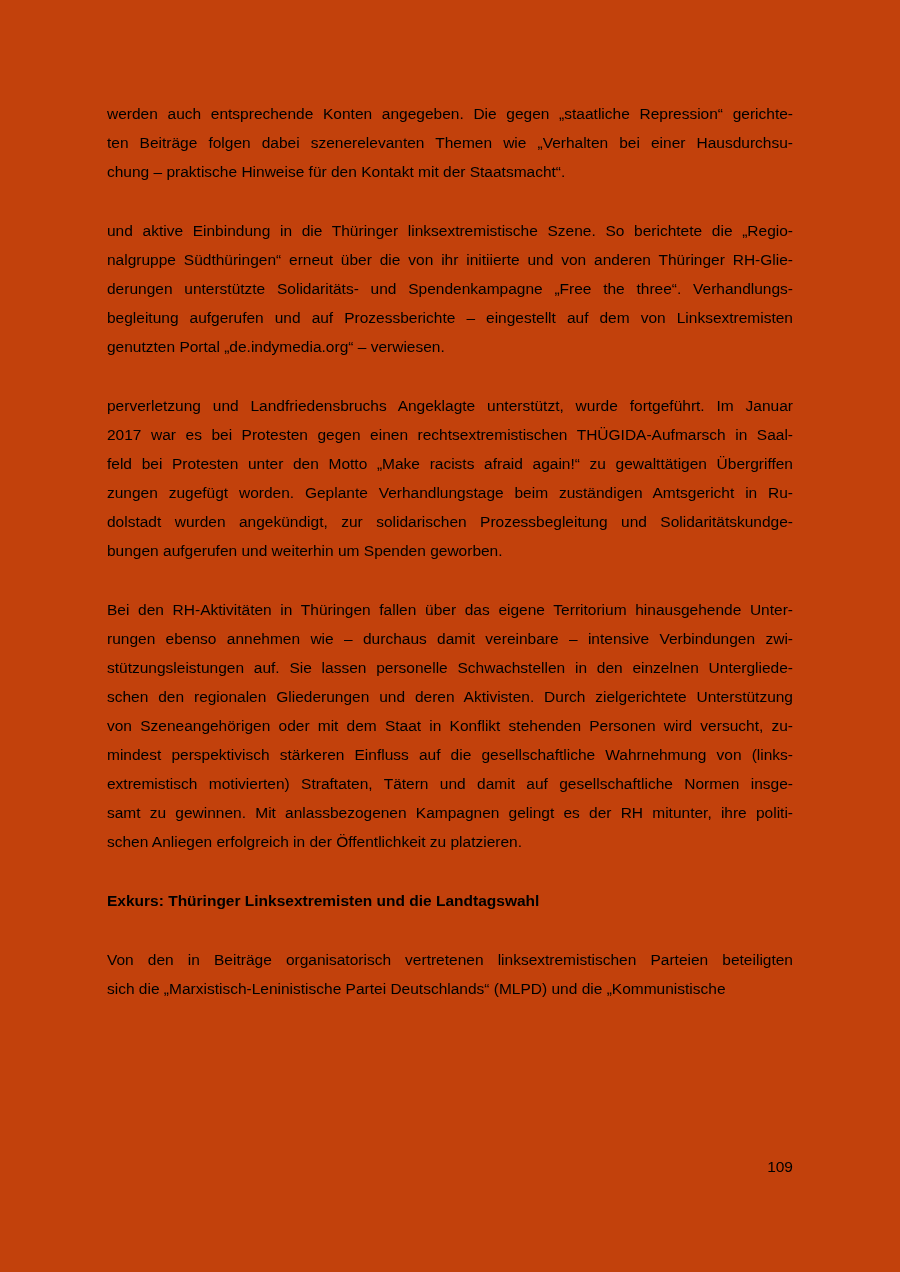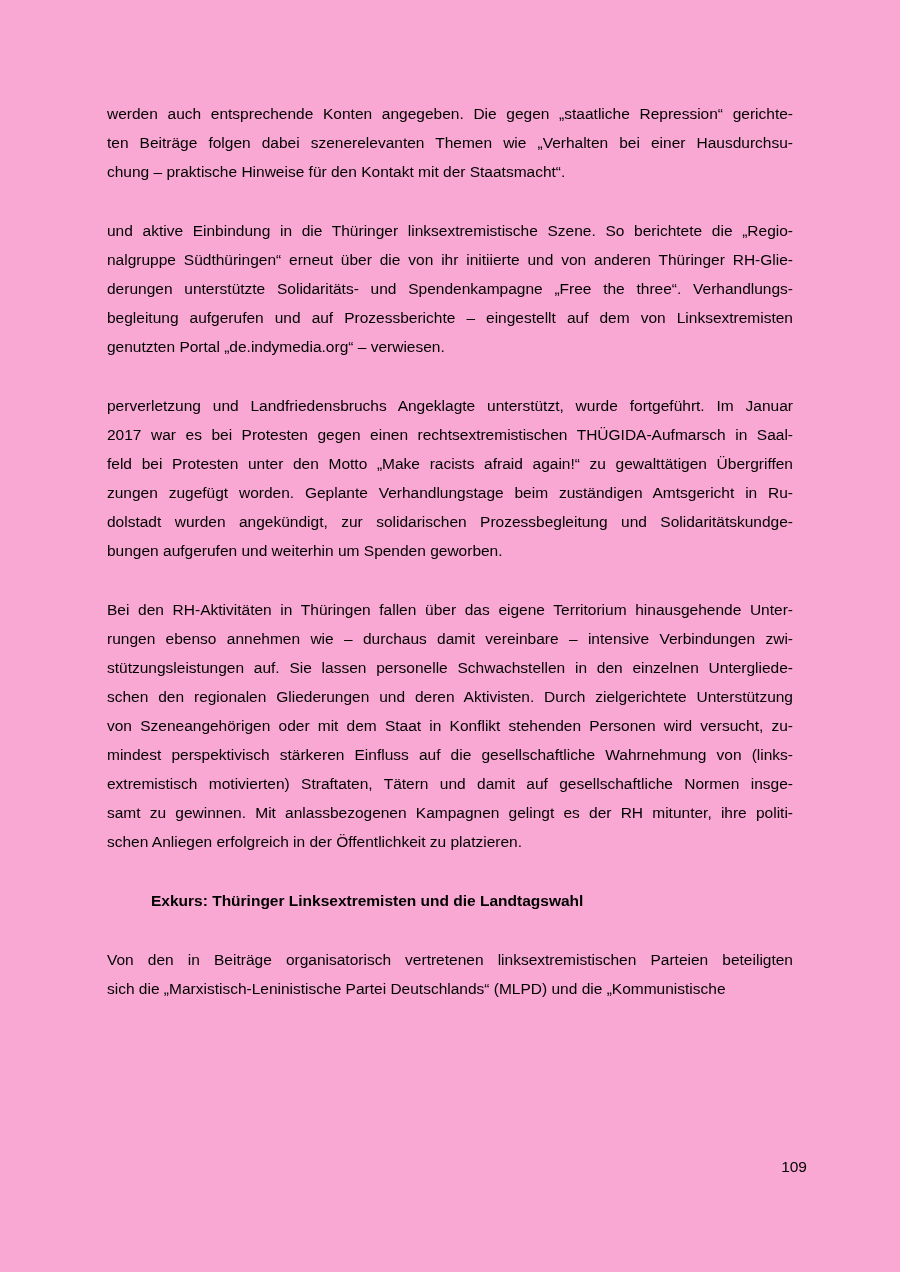--- a/index.html
+++ b/index.html
@@ -4,53 +4,52 @@
 <style>
   html, body {
     margin: 0;
     padding: 0;
     background: #ffffff;
   }
   .page {
     position: relative;
     width: 900px;
     height: 1272px;
-    background: #f9a8d4;
+    background: #c2410c;
     font-family: "Liberation Sans", sans-serif;
     color: #000000;
     overflow: hidden;
   }
   .text-column {
     position: absolute;
     left: 107px;
     top: 99px;
     width: 686px;
     font-size: 15.5px;
     line-height: 29px;
   }
   .block {
     margin: 0 0 30px 0;
   }
   .block.heading {
     font-weight: bold;
-    margin-left: 44px;
   }
   .line {
     text-align: justify;
     text-align-last: justify;
     white-space: normal;
   }
   .line.last {
     text-align: right;
     text-align-last: left;
   }
   .page-number {
     position: absolute;
     top: 1152px;
-    right: 93px;
+    right: 107px;
     font-size: 15.5px;
     line-height: 29px;
     text-align: center;
   }
 </style>
 </head>
 <body>
 
 <div class="page">
   <div class="text-column">

